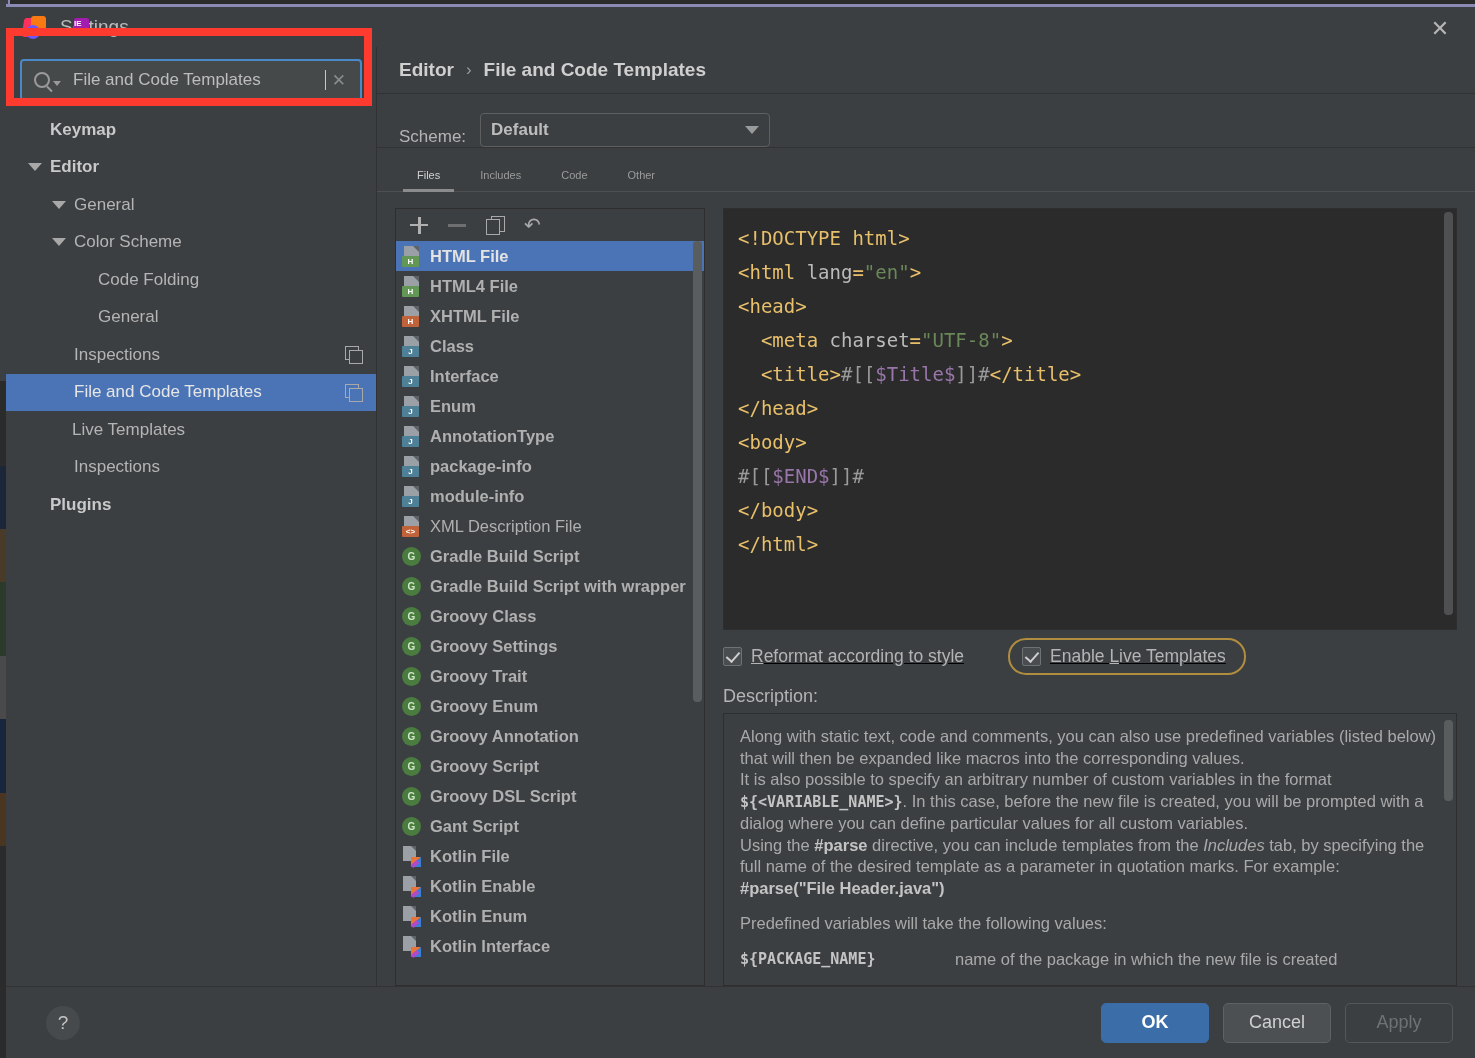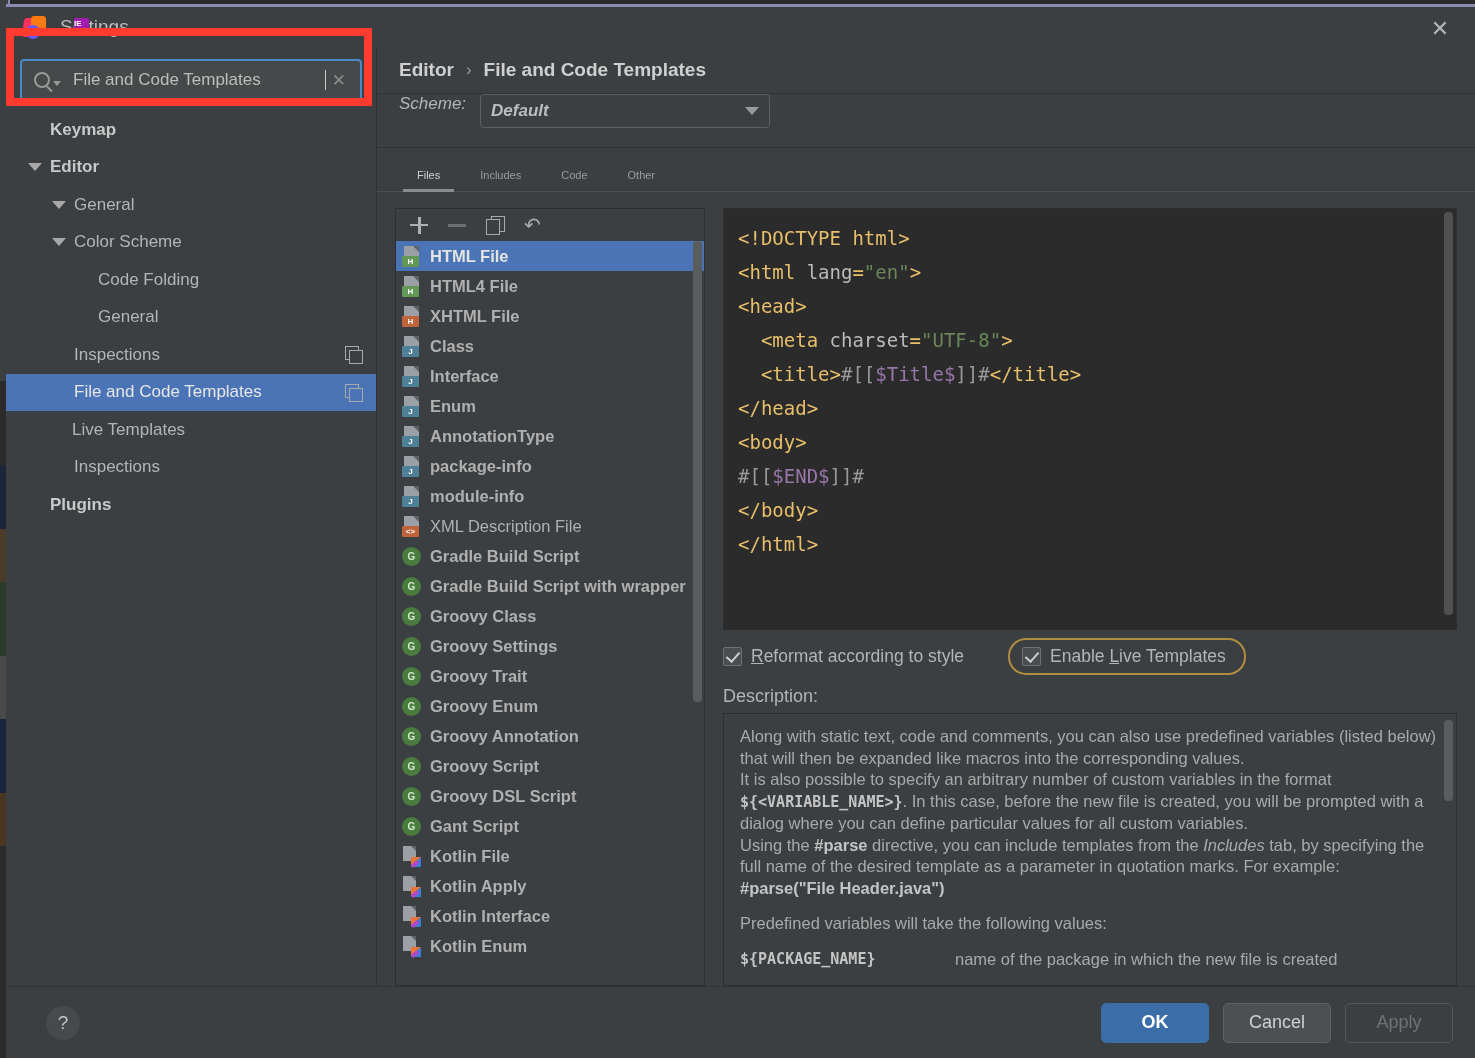--- a/index.html
+++ b/index.html
@@ -144,22 +144,22 @@
   #content { flex:1; display:flex; flex-direction:column; min-width:0; background:#3c3f41; }
   #breadcrumb {
     height: 47px; flex:0 0 47px;
     display:flex; align-items:center; padding-left: 22px;
     font-size:19px; font-weight:bold; color:#cfcfcf;
     border-bottom: 1px solid #323232;
   }
   .crumb-sep { margin:0 12px; color:#9a9a9a; font-weight:normal; font-size:17px; }
 
   #scheme-row {
-    height: 54px; flex:0 0 54px; display:flex; align-items:flex-start;
-    padding-left: 22px; border-bottom:1px solid #323232;font-style:italic;
+    height: 54px; flex:0 0 54px; display:flex; align-items:flex-end;
+    padding-left: 22px; border-bottom:1px solid #323232;
   }
   #scheme-label { color:#b4b4b4; font-size:17px; margin-right: 14px; }
   #scheme-select {
     width: 290px; height: 34px; background:#3c3f41;
     border:1px solid #5e6060; border-radius:4px;
     display:flex; align-items:center; padding:0 10px;
     color:#bdbdbd; font-size:17px; font-weight:bold; cursor:pointer;
   }
   .sel-caret {
     margin-left:auto; width:0;height:0;
@@ -261,21 +261,21 @@
   .c-val   { color:#6a8759; }
   .c-brk   { color:#9a9a9a; }
   .c-var   { color:#9876aa; }
   #code-scrollbar {
     position:absolute; right:3px; top:3px; width:9px; height:96%;
     background:#4e5052; border-radius:4px; cursor:pointer;
   }
 
   #checkrow {
     height: 44px; flex:0 0 44px; display:flex; align-items:center;
-    margin-top: 4px; position:relative;
+    margin-top: 4px; position:relative;text-decoration:underline;
   }
   .cbx {
     width:19px;height:19px;flex:0 0 19px;background:#4a4d4f;
     border:1px solid #6f7274;border-radius:2px;position:relative;margin-right:9px;
   }
   .cbx.checked::after {
     content:"";position:absolute;left:5px;top:1px;width:6px;height:11px;
     border:solid #cfcfcf;border-width:0 2.4px 2.4px 0;transform:rotate(42deg);
   }
   .cb-label { color:#b4b4b4; font-size:17.5px; }
@@ -570,41 +570,41 @@
                   <span>Kotlin File</span>
                 </div>
                 <div class="tpl-row">
                   <span class="k-ico">
                     <span class="paper"></span>
                     <span class="fold"></span>
                     <span class="kb1"></span>
                     <span class="kb2"></span>
                     <span class="kb3"></span>
                   </span>
-                  <span>Kotlin Apply</span>
+                  <span>Kotlin Enable</span>
                 </div>
                 <div class="tpl-row">
                   <span class="k-ico">
                     <span class="paper"></span>
                     <span class="fold"></span>
                     <span class="kb1"></span>
                     <span class="kb2"></span>
                     <span class="kb3"></span>
                   </span>
-                  <span>Kotlin Interface</span>
+                  <span>Kotlin Enum</span>
                 </div>
                 <div class="tpl-row">
                   <span class="k-ico">
                     <span class="paper"></span>
                     <span class="fold"></span>
                     <span class="kb1"></span>
                     <span class="kb2"></span>
                     <span class="kb3"></span>
                   </span>
-                  <span>Kotlin Enum</span>
+                  <span>Kotlin Interface</span>
                 </div>
               </div>
             <div id="list-scrollbar"></div>
           </div>
         </div>
 
         <div id="right-pane">
 
           <div id="code-box">
             <div id="code"><div><span class="c-tag">&lt;!DOCTYPE html&gt;</span></div><div><span class="c-tag">&lt;html </span><span class="c-attr">lang</span><span class="c-tag">=</span><span class="c-val">"en"</span><span class="c-tag">&gt;</span></div><div><span class="c-tag">&lt;head&gt;</span></div><div><span class="c-tag">  &lt;meta </span><span class="c-attr">charset</span><span class="c-tag">=</span><span class="c-val">"UTF-8"</span><span class="c-tag">&gt;</span></div><div><span class="c-tag">  &lt;title&gt;</span><span class="c-brk">#[[</span><span class="c-var">$Title$</span><span class="c-brk">]]#</span><span class="c-tag">&lt;/title&gt;</span></div><div><span class="c-tag">&lt;/head&gt;</span></div><div><span class="c-tag">&lt;body&gt;</span></div><div><span class="c-brk">#[[</span><span class="c-var">$END$</span><span class="c-brk">]]#</span></div><div><span class="c-tag">&lt;/body&gt;</span></div><div><span class="c-tag">&lt;/html&gt;</span></div></div>

